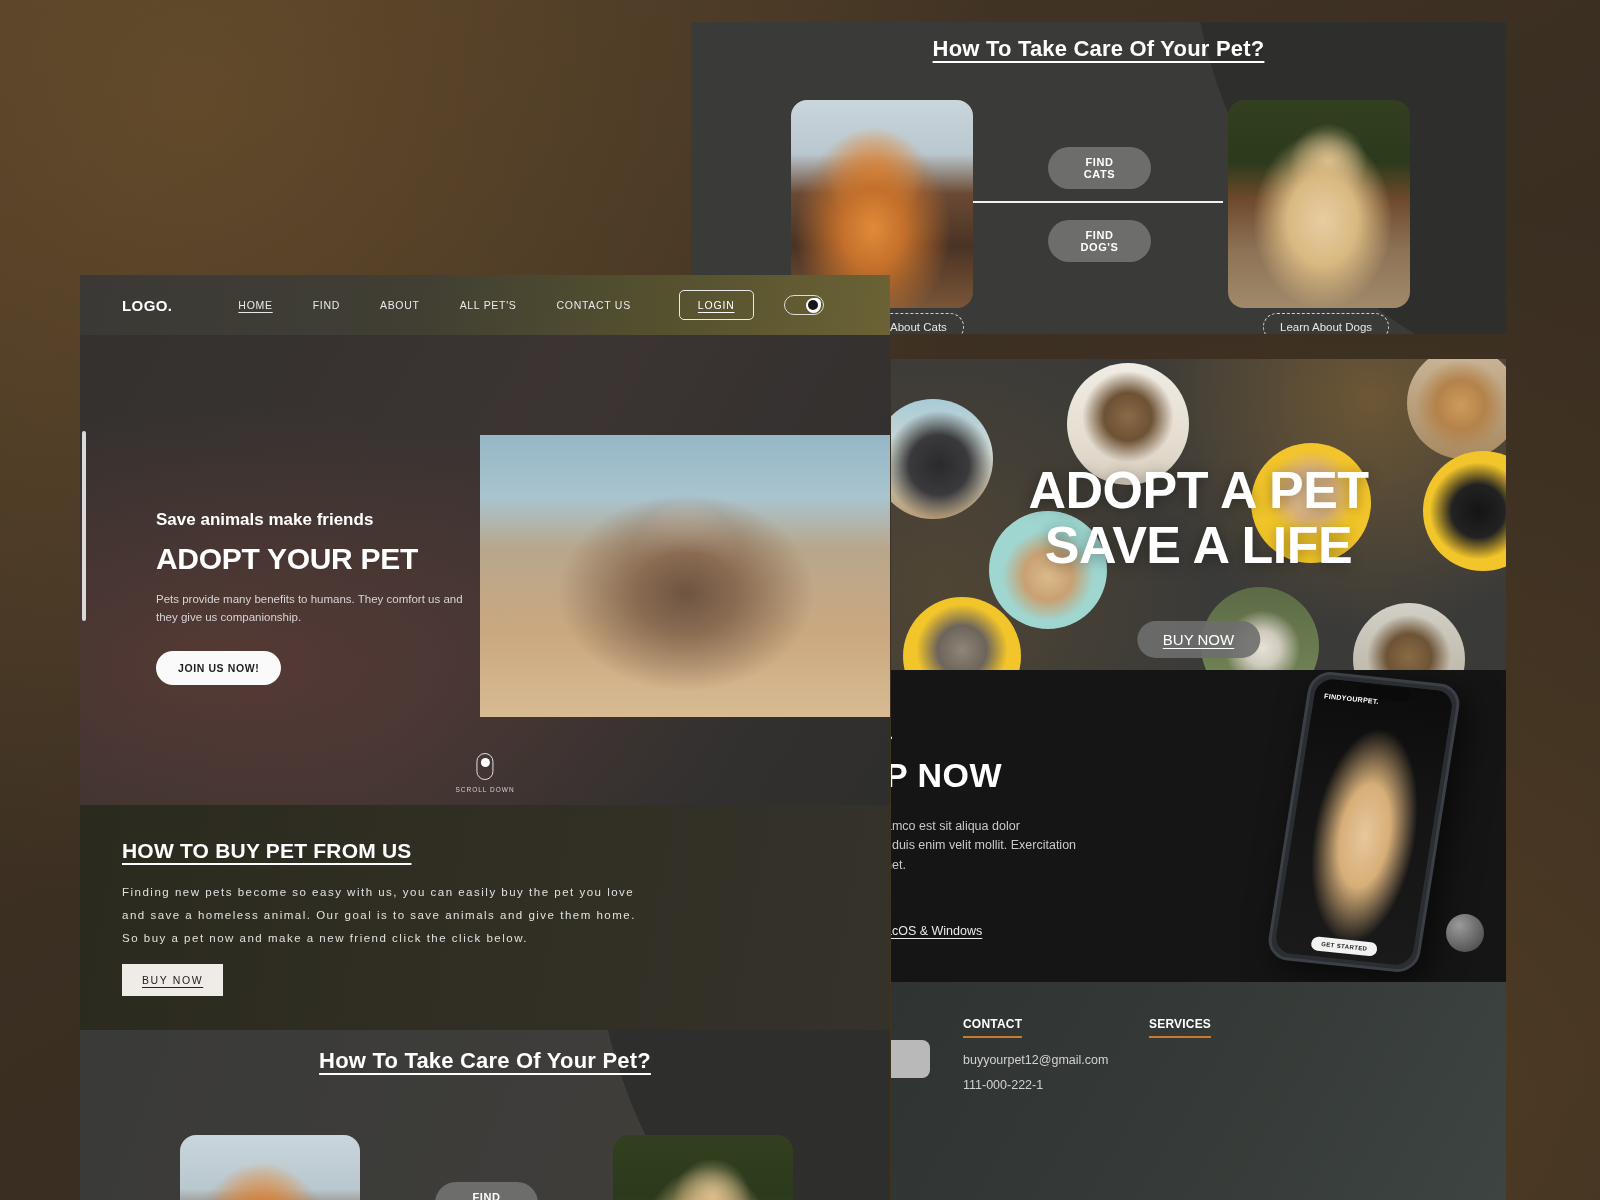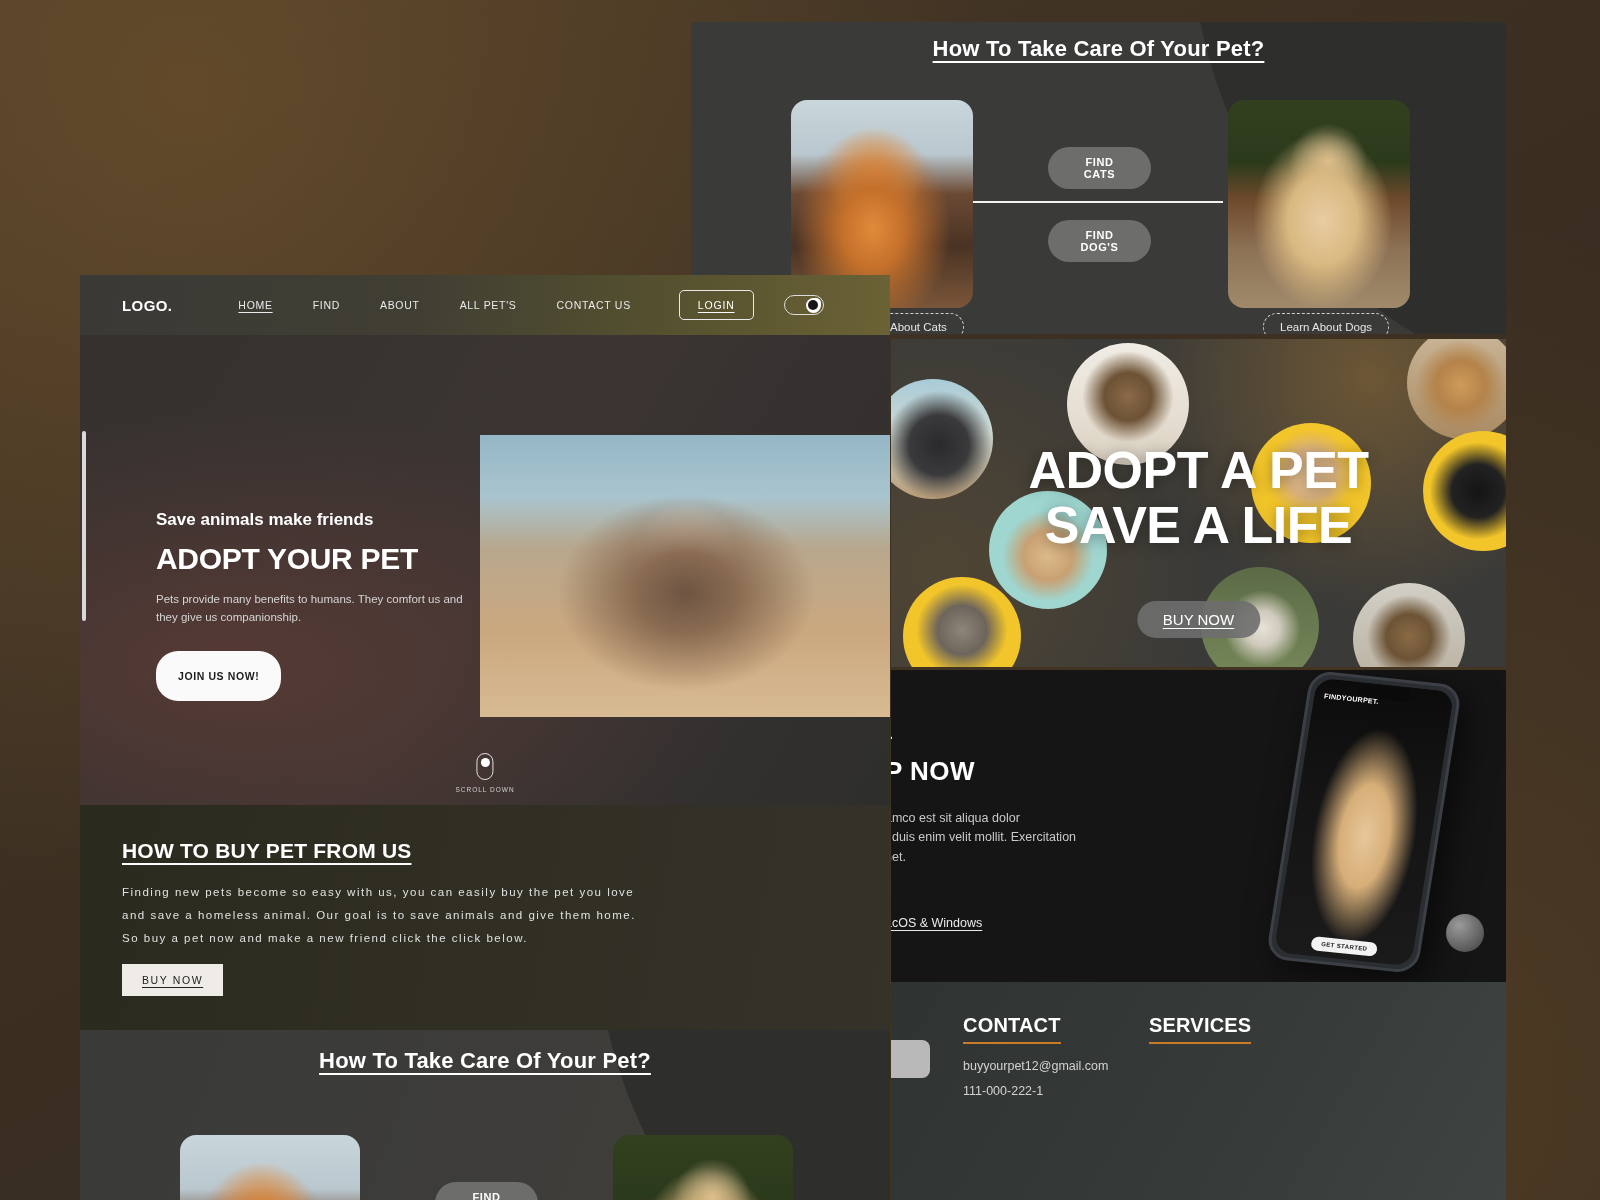--- a/index.html
+++ b/index.html
@@ -60,21 +60,21 @@
   }
   .divider-line { background: #f2f2f2; height: 2px; }
   .dashed-btn {
     border: 1.5px dashed #cfcfcf; color:#e6e6e6; background: transparent;
     border-radius: 20px; font-size: 11.5px; padding: 7px 16px; cursor:pointer;
     white-space: nowrap;
   }
 
   
   #panel-adopt {
-    left: 891px; top: 339px; width: 615px; height: 328px;
+    left: 891px; top: 359px; width: 615px; height: 328px;
     background: #3a3a38;
   }
   #panel-adopt .bgwash {
     position:absolute; inset:0;
     background:
       radial-gradient(circle at 78% 12%, rgba(150,110,50,0.55) 0%, rgba(58,58,56,0) 42%),
       radial-gradient(circle at 8% 70%, rgba(120,90,45,0.35) 0%, rgba(58,58,56,0) 45%);
   }
   .bubble { position:absolute; border-radius:50%; overflow:hidden; }
   .adopt-headline {
@@ -90,21 +90,21 @@
     border-radius: 20px; padding: 10px 26px; font-size: 15px;
     text-decoration: underline; text-underline-offset: 3px; cursor: pointer;
   }
 
   
   #panel-app {
     left: 891px; top: 670px; width: 615px; height: 312px;
     background: #151515;
   }
   .app-sub { color:#fff; font-size: 14px; font-weight:bold; }
-  .app-title { color:#fff; font-size: 26px; font-weight: bold; letter-spacing:.5px; }
+  .app-title { color:#fff; font-size: 34px; font-weight: bold; letter-spacing:.5px; }
   .app-body { color:#c9c9c9; font-size: 12.5px; line-height: 1.55; }
   .app-link { color:#eaeaea; font-size: 12.5px; text-decoration: underline; text-underline-offset: 3px; }
   .phone {
     position:absolute; right: 66px; top: 6px; width: 152px; height: 292px;
     transform: rotate(9deg) skewY(-3deg);
   }
   .phone-body {
     position:absolute; inset:0; background:#2a2d31;
     border-radius: 22px; border: 3px solid #3c4046;
     overflow:hidden;
@@ -135,21 +135,21 @@
     border-radius: 50%;
     background: radial-gradient(circle at 35% 30%, #9a9a9a, #5a5a5a 70%, #3a3a3a);
   }
 
   
   #panel-footer {
     left: 891px; top: 982px; width: 615px; height: 218px;
     background: linear-gradient(120deg, #2f3331 0%, #343836 40%, #3d4441 100%);
   }
   .foot-h {
-    color:#fff; font-size: 20px; font-weight: bold; letter-spacing:.2px;
+    color:#fff; font-size: 12px; font-weight: bold; letter-spacing:.2px;
     display:inline-block; padding-bottom: 5px;
     border-bottom: 2px solid var(--accent, #c97b2a);
   }
   .foot-item { color:#d2d2d2; font-size: 12.5px; line-height: 2.0; }
   .soc {
     width: 22px; height:22px; border-radius:50%; background:#1b1b1b;
     display:inline-flex; align-items:center; justify-content:center;
     margin-right: 7px; cursor:pointer;
   }
   .soc svg { width: 11px; height: 11px; fill:#fff; }
@@ -201,21 +201,21 @@
   }
   .hero-bar {
     position:absolute; left: 2px; top: 96px; width: 4px; height: 190px;
     background: #d9d9d9; border-radius:2px;
   }
   .kicker { color:#fff; font-size: 17px; font-weight:bold; }
   .headline { color:#fff; font-size: 30px; font-weight:bold; letter-spacing:-.3px; }
   .sub { color:#d5d5d5; font-size: 11.5px; line-height:1.6; }
   .join-btn {
     background:#fafafa; color:#1c1c1c; border:none; border-radius: 22px;
-    padding: 19px 22px; font-size: 10.5px; font-weight:bold; letter-spacing:.6px; cursor:pointer;
+    padding: 11px 22px; font-size: 10.5px; font-weight:bold; letter-spacing:.6px; cursor:pointer;
   }
   .hero-photo {
     position:absolute; left: 400px; top: 100px; width: 412px; height: 282px;
     background:
       radial-gradient(ellipse at 50% 56%, #6e5442 0%, #8a6c52 18%, rgba(138,108,82,0) 44%),
       radial-gradient(circle at 50% 42%, #f0ece6 0%, rgba(240,236,230,0) 20%),
       linear-gradient(180deg, #95b7c6 0%, #a9c4ce 22%, #b8a78d 40%, #caa87f 70%, #d8bb93 100%);
   }
   .scroll-wrap {
     position:absolute; left:50%; transform: translateX(-50%); bottom: 12px; text-align:center;

